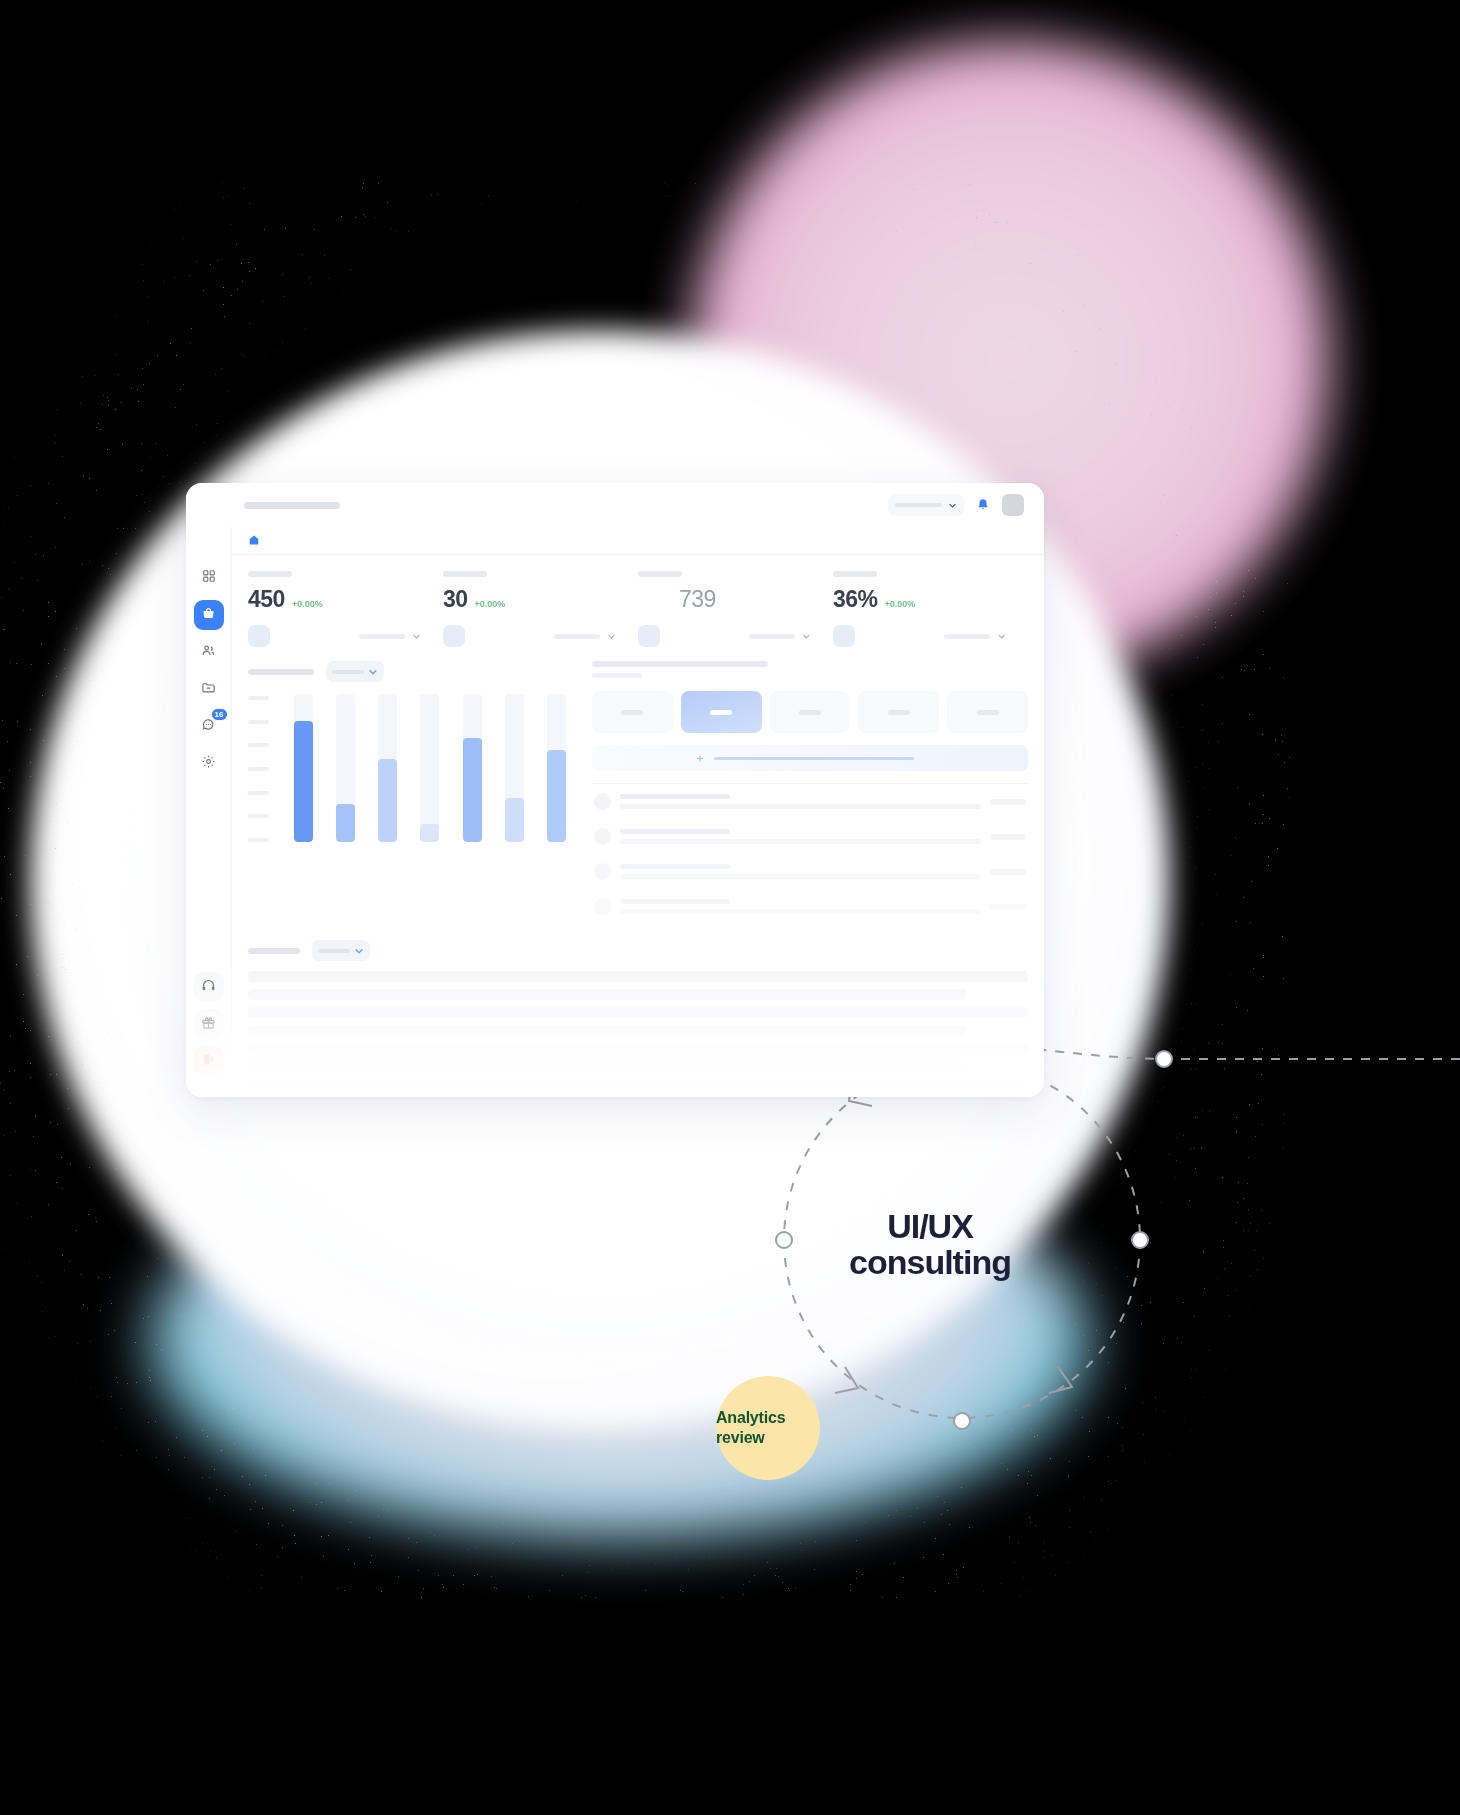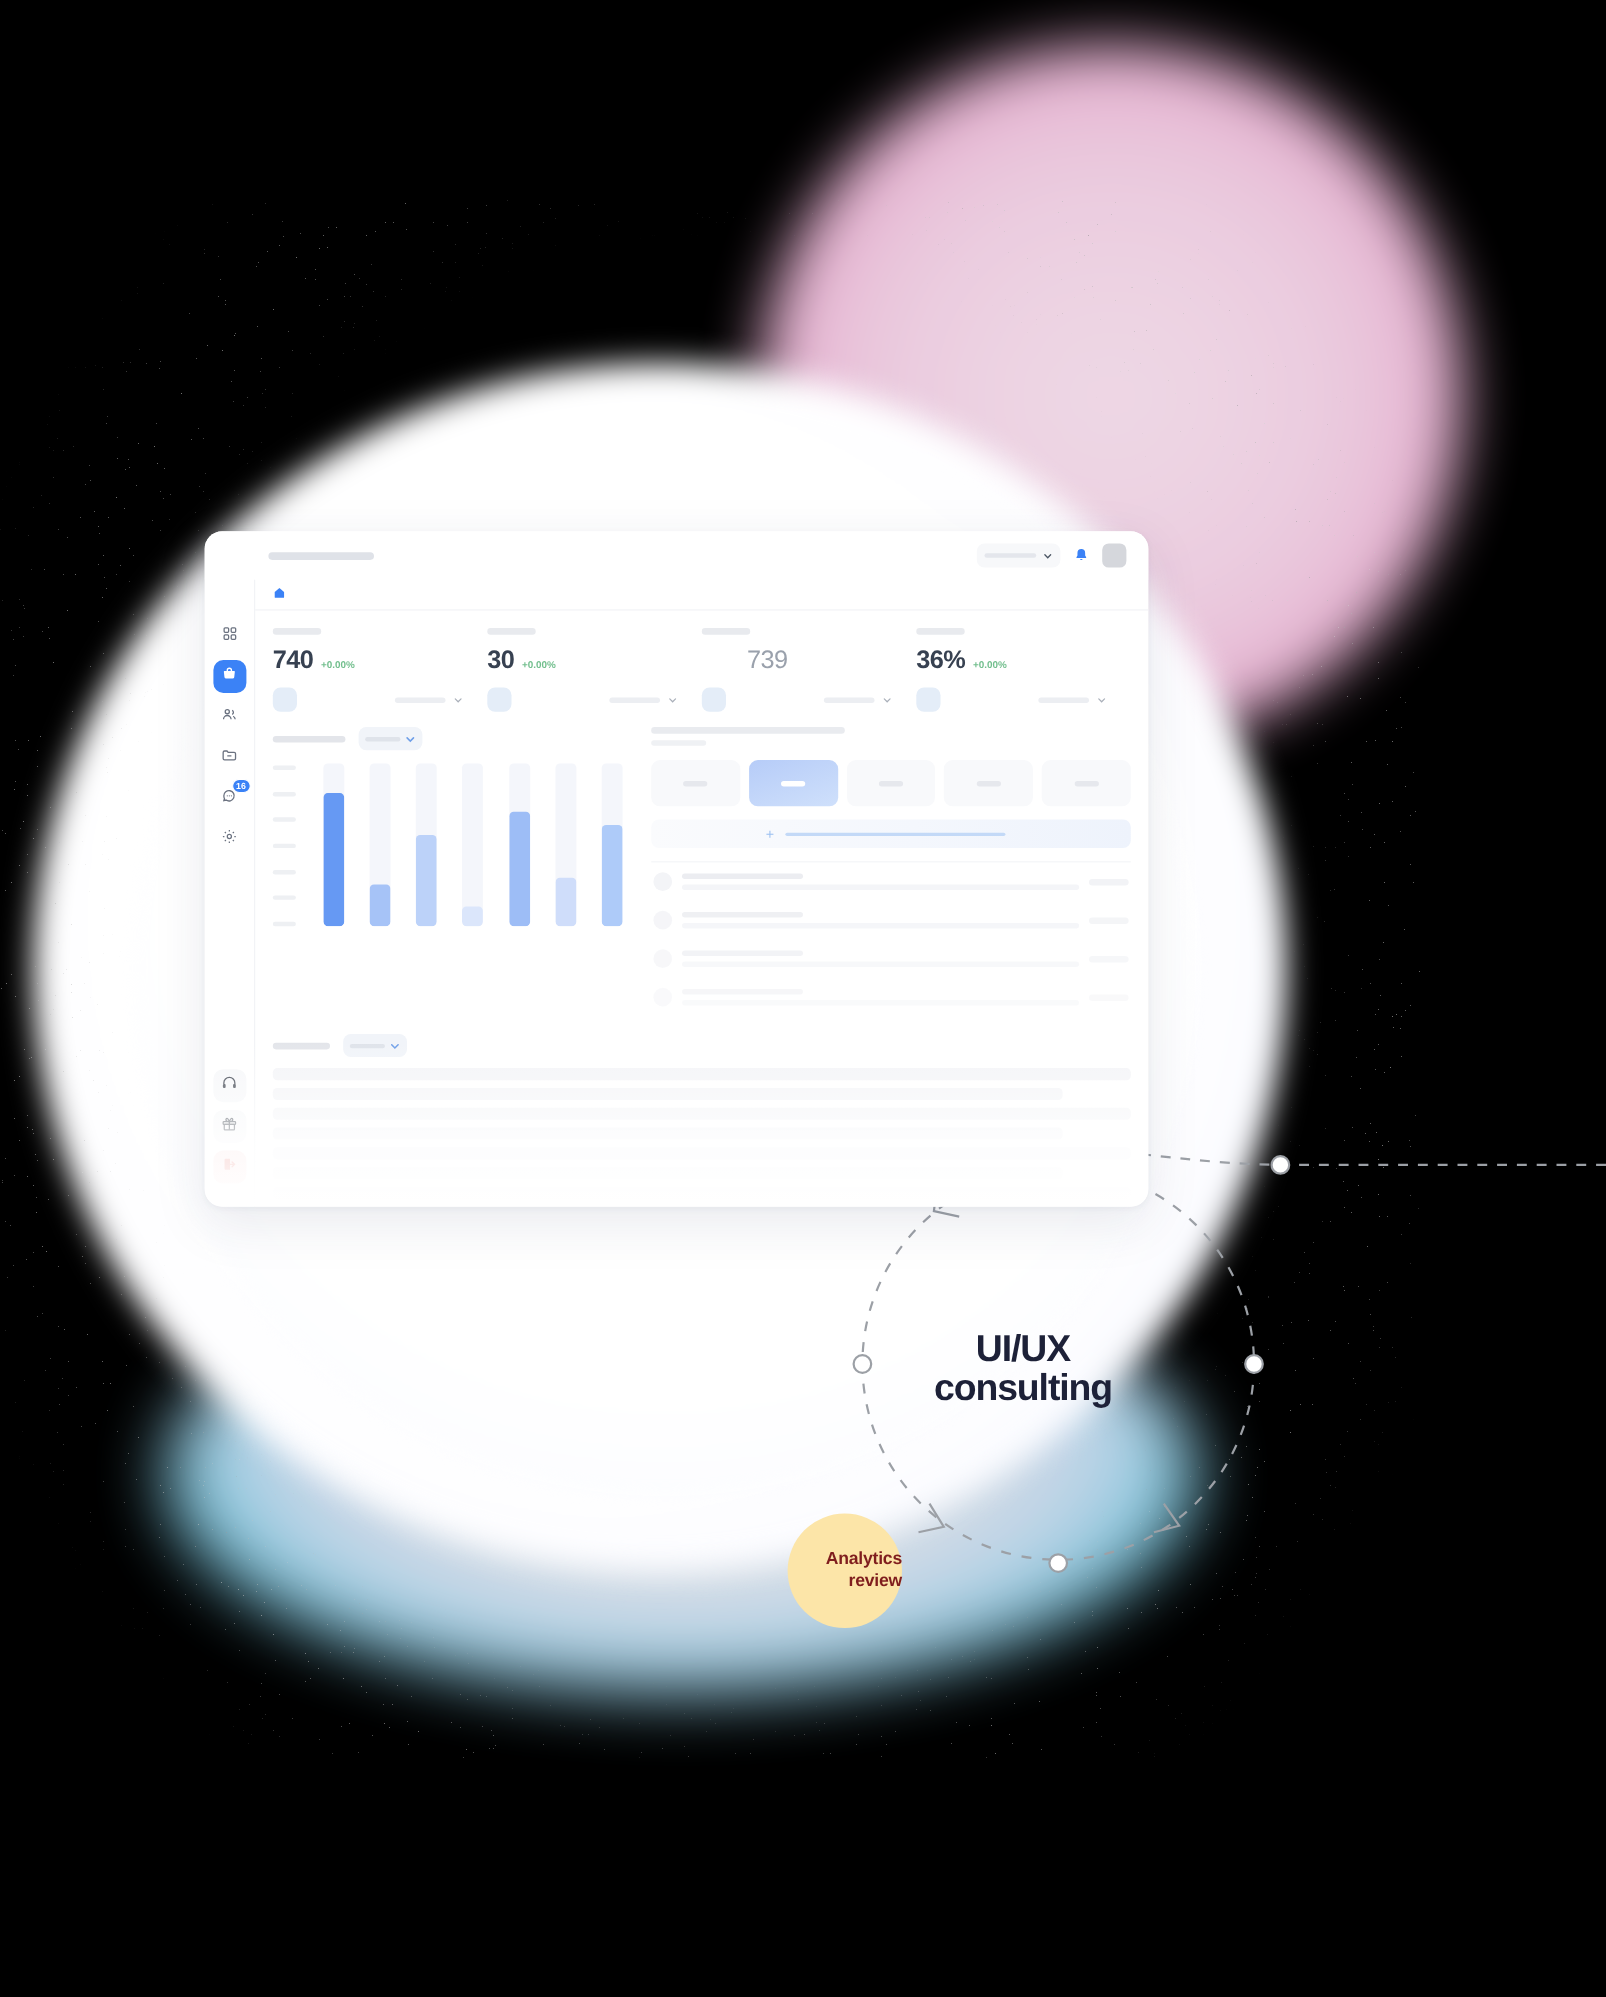--- a/index.html
+++ b/index.html
@@ -73,25 +73,25 @@
     mix-blend-mode: normal;
   }
 
   
   .diagram { position: absolute; left: 0; top: 0; width: 1460px; height: 1815px; }
 
   .node-circle {
     position: absolute;
     border-radius: 50%;
     display: flex; align-items: center; justify-content: center;
-    text-align: right;
+    text-align: left;
     font-weight: bold;
     font-size: 16px;
     line-height: 1.25;
-    color: #7f1d1d;
+    color: #14532d;
     letter-spacing: -.2px;
   }
   #node-expert   { left: 712px; top: 976px; width: 108px; height: 108px; background: #dfe0f8; }
   #node-analytics{ left: 716px; top: 1376px; width: 104px; height: 104px; background: #fce5a8; }
   #node-user     { left: 1114px; top: 1376px; width: 104px; height: 104px; background: #cbe3c7; }
 
   
   #app-window {
     position: absolute;
     left: 186px; top: 483px;
@@ -451,21 +451,21 @@
             <svg width="12" height="12" viewBox="0 0 24 24" fill="#3b82f6">
               <path d="M12 3 3.5 10.2V20a1 1 0 0 0 1 1h15a1 1 0 0 0 1-1v-9.8z"></path>
             </svg>
           </span>
         </div>
 
         <div class="kpi-row">
           <div class="kpi">
             <div class="kpi-label"></div>
             <div class="kpi-value-line">
-              <span class="kpi-value">740</span>
+              <span class="kpi-value">450</span>
               <span class="kpi-delta">+0.00%</span>
             </div>
           </div>
           <div class="kpi">
             <div class="kpi-label"></div>
             <div class="kpi-value-line">
               <span class="kpi-value">30</span>
               <span class="kpi-delta">+0.00%</span>
             </div>
           </div>

